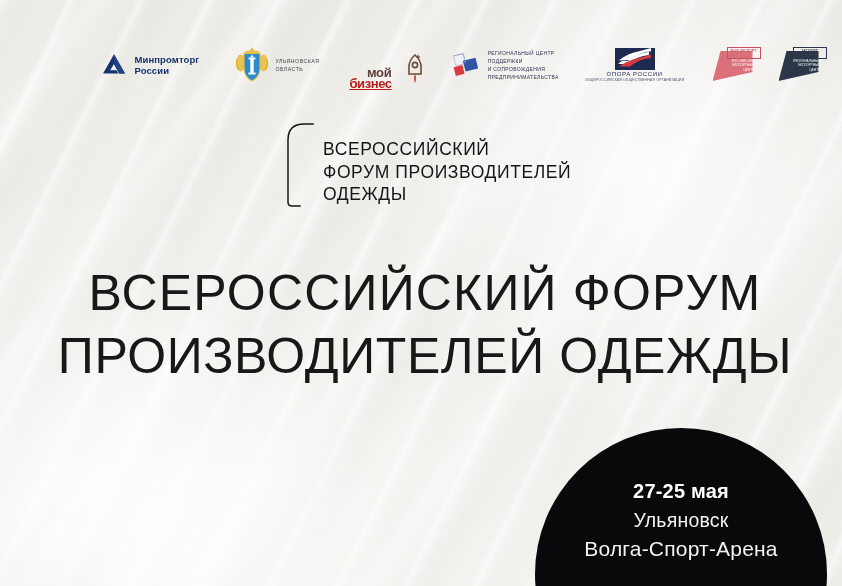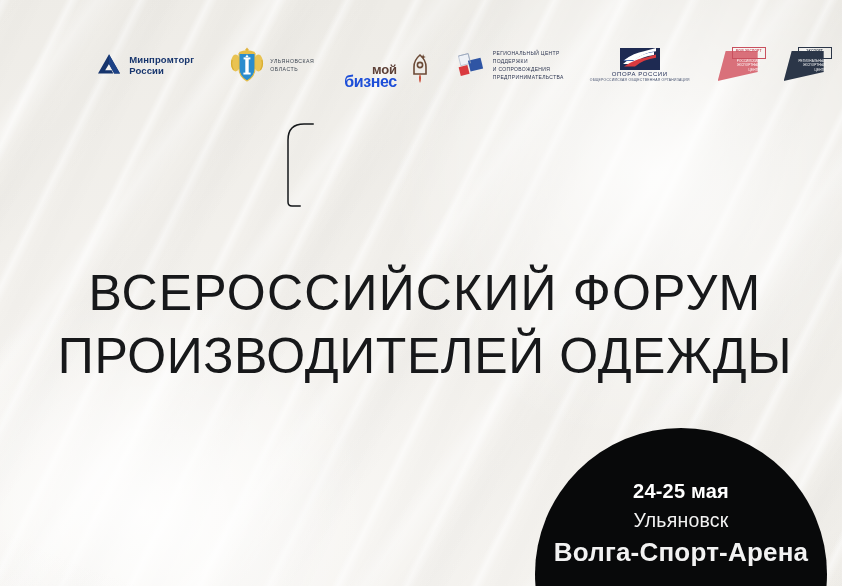--- a/index.html
+++ b/index.html
@@ -95,22 +95,22 @@
   }
 
   
   .lg-mb{ margin-left:30px; gap:12px; align-items:flex-end; }
   .mb-words{ line-height:.86; text-align:right; }
   .mb-moy{
     font-size:13px; font-weight:bold; color:#5d4037;
     letter-spacing:-.2px; display:block;
   }
   .mb-biz{
-    font-size:16px; font-weight:bold; color:#1d4ed8;
-    letter-spacing:-.4px; display:block;
+    font-size:13px; font-weight:bold; color:#b91c1c;
+    letter-spacing:-.4px; display:block;text-decoration:underline;
   }
   .mb-pin{ width:22px; height:34px; flex:none; margin-bottom:2px; }
 
   
   .lg-rc{ margin-left:26px; gap:6px; }
   .rc-mark{ width:30px; height:28px; flex:none; }
   .rc-txt{
     font-size:5px; line-height:1.6; color:#2c3550;
     letter-spacing:.35px; white-space:nowrap;
   }
@@ -192,21 +192,21 @@
   }
   .c-date{
     font-size:20px; font-weight:bold; letter-spacing:.2px;
     line-height:1.5;
   }
   .c-city{
     font-size:19.5px; font-weight:400; letter-spacing:.2px;
     line-height:1.45; color:#f2f2f2;
   }
   .c-venue{
-    font-size:26px; font-weight:700; letter-spacing:.2px;
+    font-size:21px; font-weight:400; letter-spacing:.2px;
     line-height:1.45; color:#f2f2f2;
   }
 </style>
 </head>
 <body>
 
 <div class="poster">
 
   <div class="bg-base"></div>
   <div class="bg-folds"></div>
@@ -329,28 +329,33 @@
     </div>
 
   </div>
 
   <div class="emblem">
     <span class="emblem-arch">
       <svg viewBox="0 0 30 90" width="30" height="90" aria-hidden="true">
         <path d="M29 4 Q29 4 20 4 Q4 4 4 20 L4 82 Q4 86 8 86 L16 86" fill="none" stroke="#14171a" stroke-width="1.5" stroke-linecap="square"></path>
       </svg>
     </span>
+    <span class="emblem-lines">
+      <span>ВСЕРОССИЙСКИЙ</span>
+      <span>ФОРУМ ПРОИЗВОДИТЕЛЕЙ</span>
+      <span>ОДЕЖДЫ</span>
+    </span>
   </div>
 
   <div class="title">
     <span class="t1">ВСЕРОССИЙСКИЙ ФОРУМ</span>
     <span class="t2">ПРОИЗВОДИТЕЛЕЙ ОДЕЖДЫ</span>
   </div>
 
   <div class="circle">
     <div class="circle-inner">
-      <div class="c-date">24-25 мая</div>
+      <div class="c-date">27-25 мая</div>
       <div class="c-city">Ульяновск</div>
       <div class="c-venue">Волга-Спорт-Арена</div>
     </div>
   </div>
 
 </div>
 
 </body></html>

